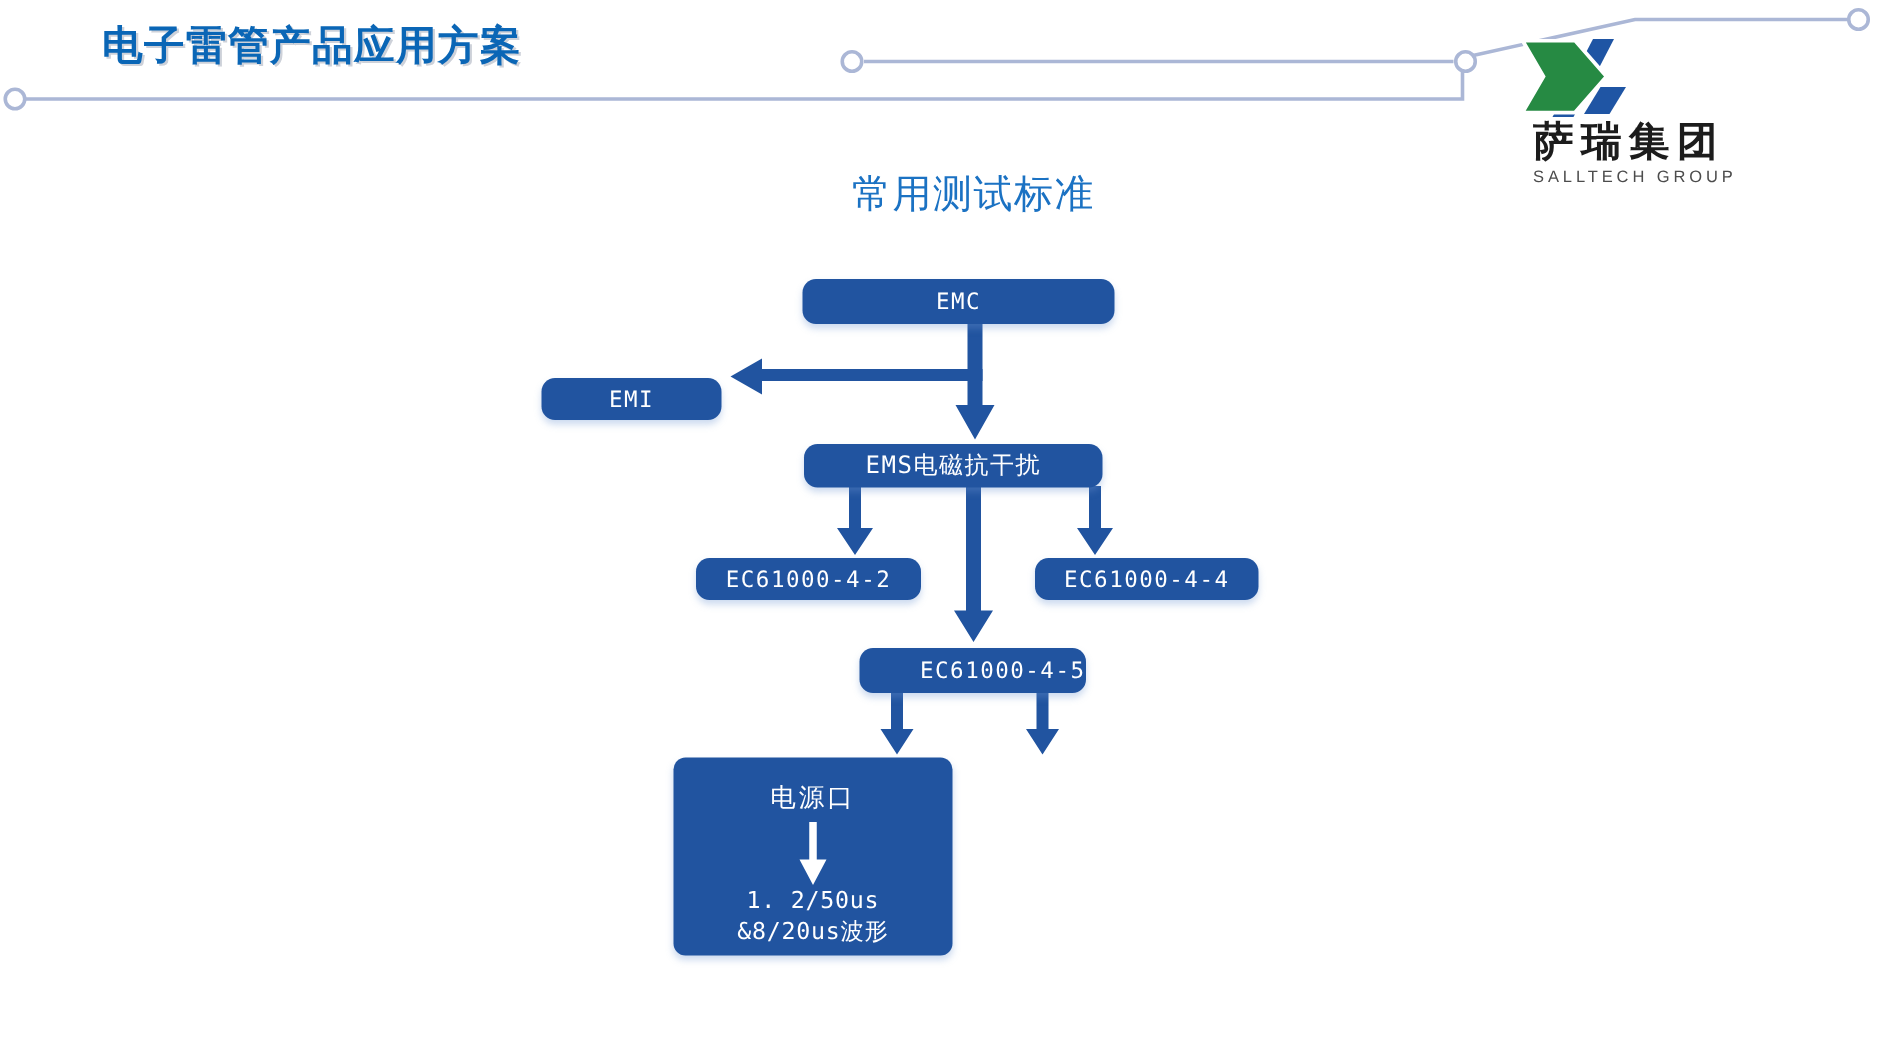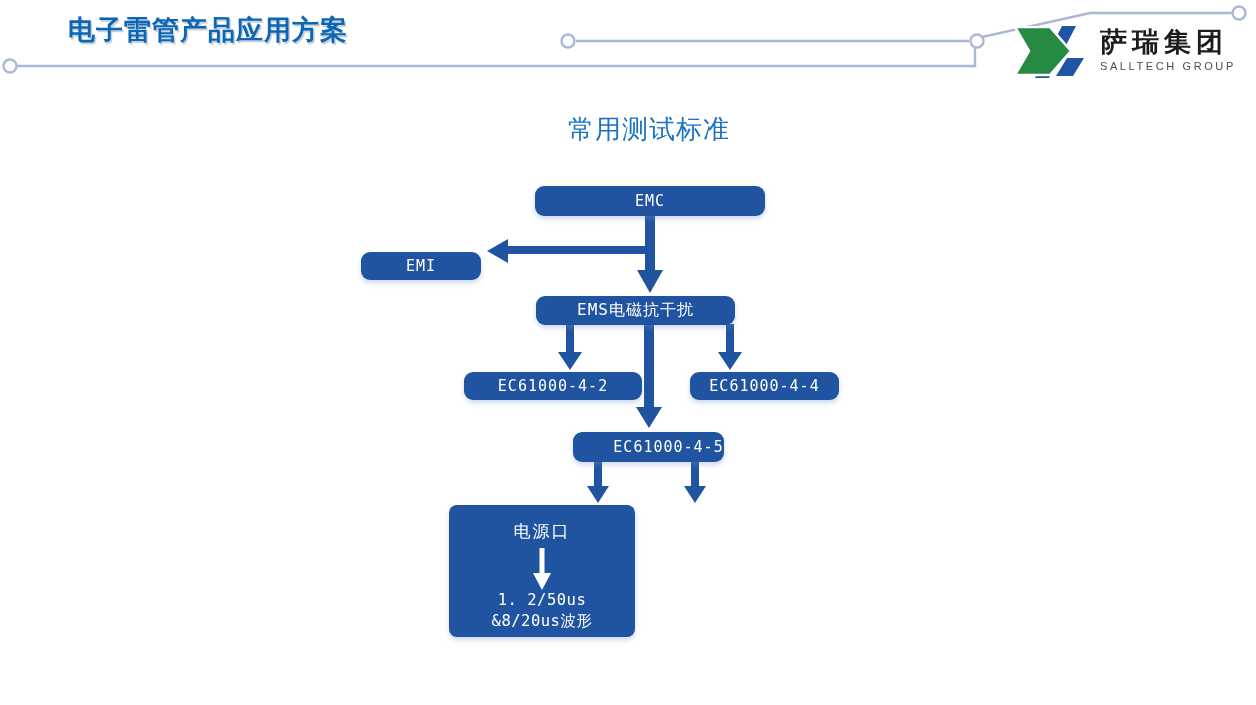--- a/index.html
+++ b/index.html
@@ -30,20 +30,21 @@
     position: absolute;
     left: 0; top: 0;
     pointer-events: none;
   }
   .logo {
     position: absolute;
     left: 1014px;
     top: 26px;
     display: flex;
     align-items: flex-start;
+    flex-direction: column;
   }
   .logo-mark { display: block; }
   .logo-text { margin-left: 8px; margin-top: 2px; }
   .logo-cn {
     font-size: 27px;
     font-weight: bold;
     color: #1c1c1c;
     letter-spacing: 5px;
     white-space: nowrap;
     line-height: 1.1;
@@ -138,27 +139,27 @@
       <path d="M645,214 H655 V270 H663 L650,293 L637,270 H645 Z"></path>
       <path d="M655,246 L508,246 L508,239 L487,251 L508,263 L508,254 L655,254 Z"></path>
       <path d="M566,324 H574 V352 H582 L570,370 L558,352 H566 Z"></path>
       <path d="M726,324 H734 V352 H742 L730,370 L718,352 H726 Z"></path>
       <path d="M644,324 H654 V407 H662 L649,428 L636,407 H644 Z"></path>
       <path d="M594,461 H602 V486 H609 L598,503 L587,486 H594 Z"></path>
       <path d="M691,461 H699 V486 H706 L695,503 L684,486 H691 Z"></path>
     </g>
   </svg>
 
-  <div class="node pill" style="left:535px; top:186px; width:230px; height:30px;">EMC</div>
+  <div class="node pill" style="left:535px; top:186px; width:208px; height:30px;">EMC</div>
 
   <div class="node pill" style="left:361px; top:252px; width:120px; height:28px;">EMI</div>
 
   <div class="node pill" style="left:536px; top:296px; width:199px; height:29px; font-size:16px;">EMS电磁抗干扰</div>
 
-  <div class="node pill" style="left:464px; top:372px; width:178px; height:28px;">EC61000-4-2</div>
+  <div class="node pill" style="left:464px; top:372px; width:150px; height:28px;">EC61000-4-2</div>
 
   <div class="node pill" style="left:690px; top:372px; width:149px; height:28px;">EC61000-4-4</div>
 
   <div class="node pill" style="left:573px; top:432px; width:151px; height:30px;padding-left:40px;">EC61000-4-5</div>
 
   <div class="node big" style="left:449px; top:505px; width:186px; height:132px;justify-content:center;">
     <div class="big-title">电源口</div>
     <svg class="big-arrow" width="24" height="42" viewBox="0 0 24 42">
       <path d="M9.5,0 H14.5 V25 H21 L12,42 L3,25 H9.5 Z" fill="#ffffff"></path>
     </svg>

